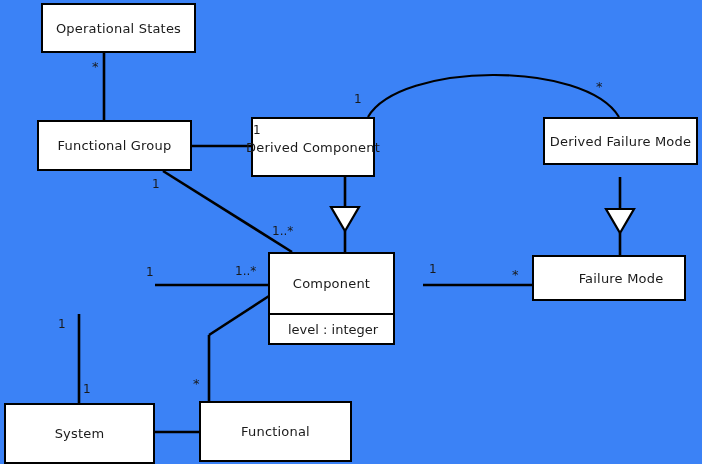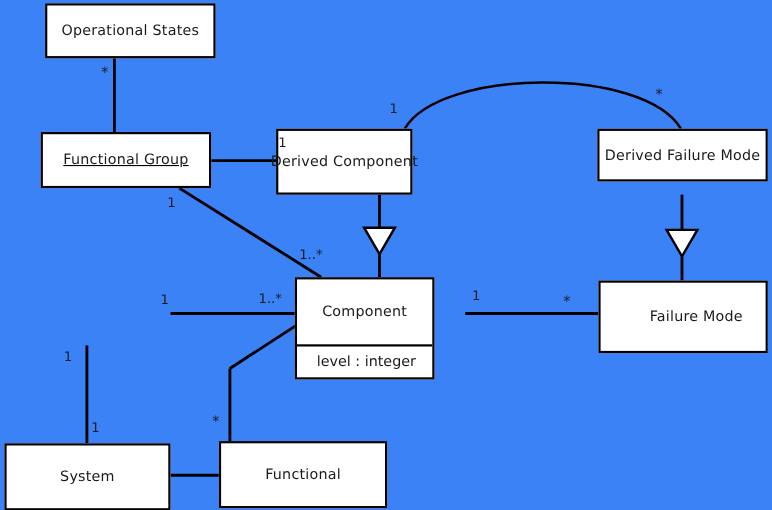--- a/index.html
+++ b/index.html
@@ -98,39 +98,39 @@
     <line x1="155" y1="432" x2="199" y2="432" stroke="#000000" stroke-width="2.6"></line>
 
     <line x1="209" y1="401" x2="209" y2="335" stroke="#000000" stroke-width="2.6"></line>
     <line x1="209" y1="335" x2="269" y2="296" stroke="#000000" stroke-width="2.6"></line>
   </svg>
 
   <div class="uml-class" style="left:41px; top:3px; width:155px; height:50px;">
     <div class="uml-name-compartment">Operational States</div>
   </div>
 
-  <div class="uml-class" style="left:37px; top:120px; width:155px; height:51px;text-decoration:underline;">
+  <div class="uml-class" style="left:37px; top:120px; width:155px; height:51px;">
     <div class="uml-name-compartment">Functional Group</div>
   </div>
 
   <div class="uml-class" style="left:251px; top:117px; width:124px; height:60px;">
     <div class="uml-name-compartment">Derived Component</div>
   </div>
 
   <div class="uml-class" style="left:543px; top:117px; width:155px; height:48px;">
     <div class="uml-name-compartment">Derived Failure Mode</div>
   </div>
 
 
   <div class="uml-class" style="left:268px; top:252px; width:127px; height:93px;">
     <div class="uml-name-compartment">Component</div>
     <div class="uml-attr-compartment">level : integer</div>
   </div>
 
-  <div class="uml-class" style="left:544px; top:255px; width:154px; height:66px;padding-left:24px;">
+  <div class="uml-class" style="left:532px; top:255px; width:154px; height:46px;padding-left:24px;">
     <div class="uml-name-compartment">Failure Mode</div>
   </div>
 
   <div class="uml-class" style="left:4px; top:403px; width:151px; height:61px;text-align:center;">
     <div class="uml-name-compartment">System</div>
   </div>
 
   <div class="uml-class" style="left:199px; top:401px; width:153px; height:61px;">
     <div class="uml-name-compartment">Functional</div>
   </div>

